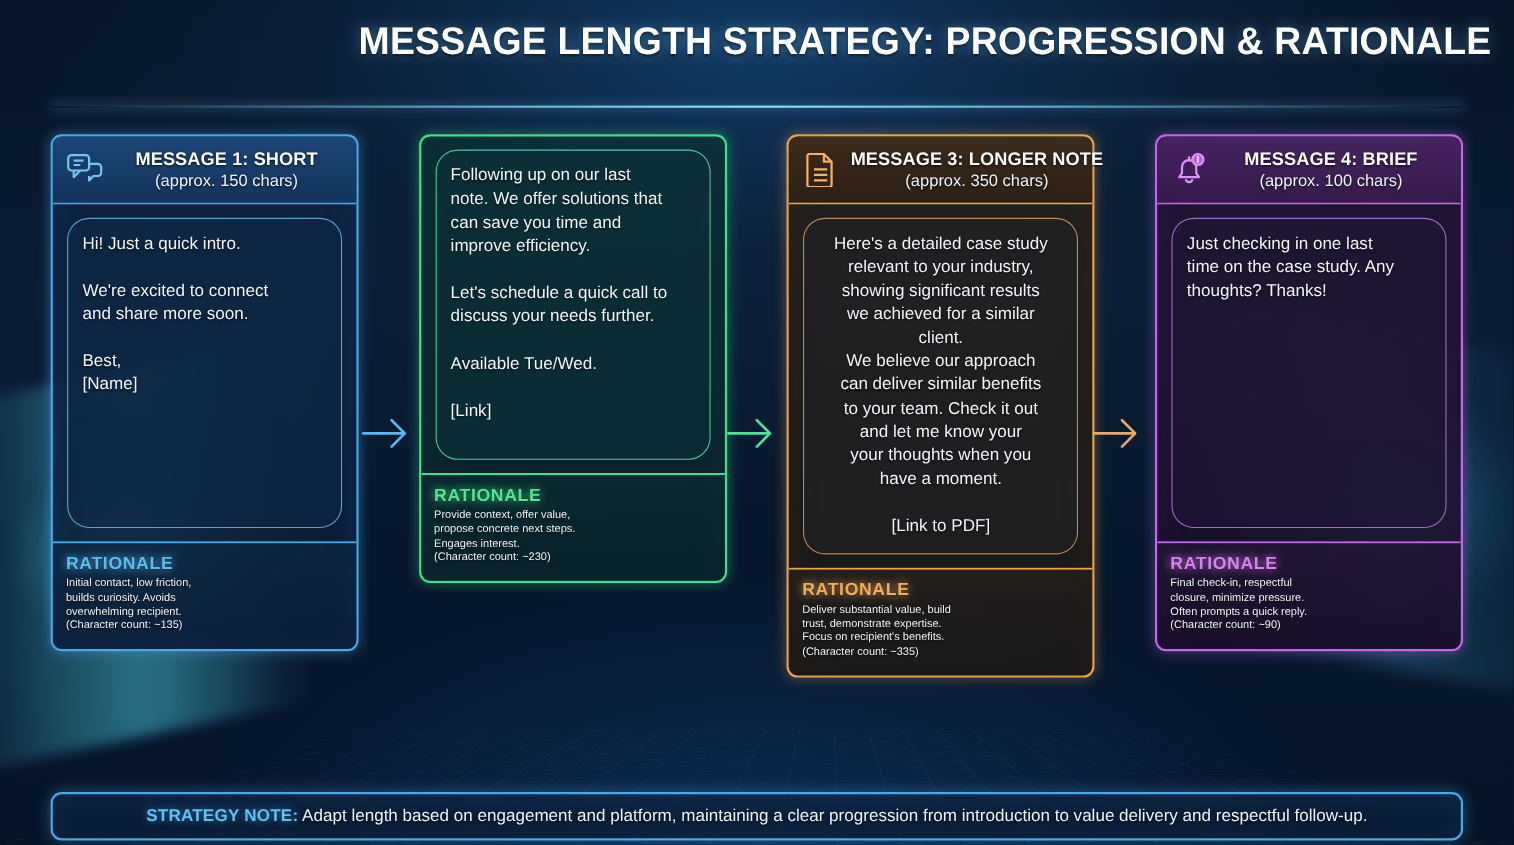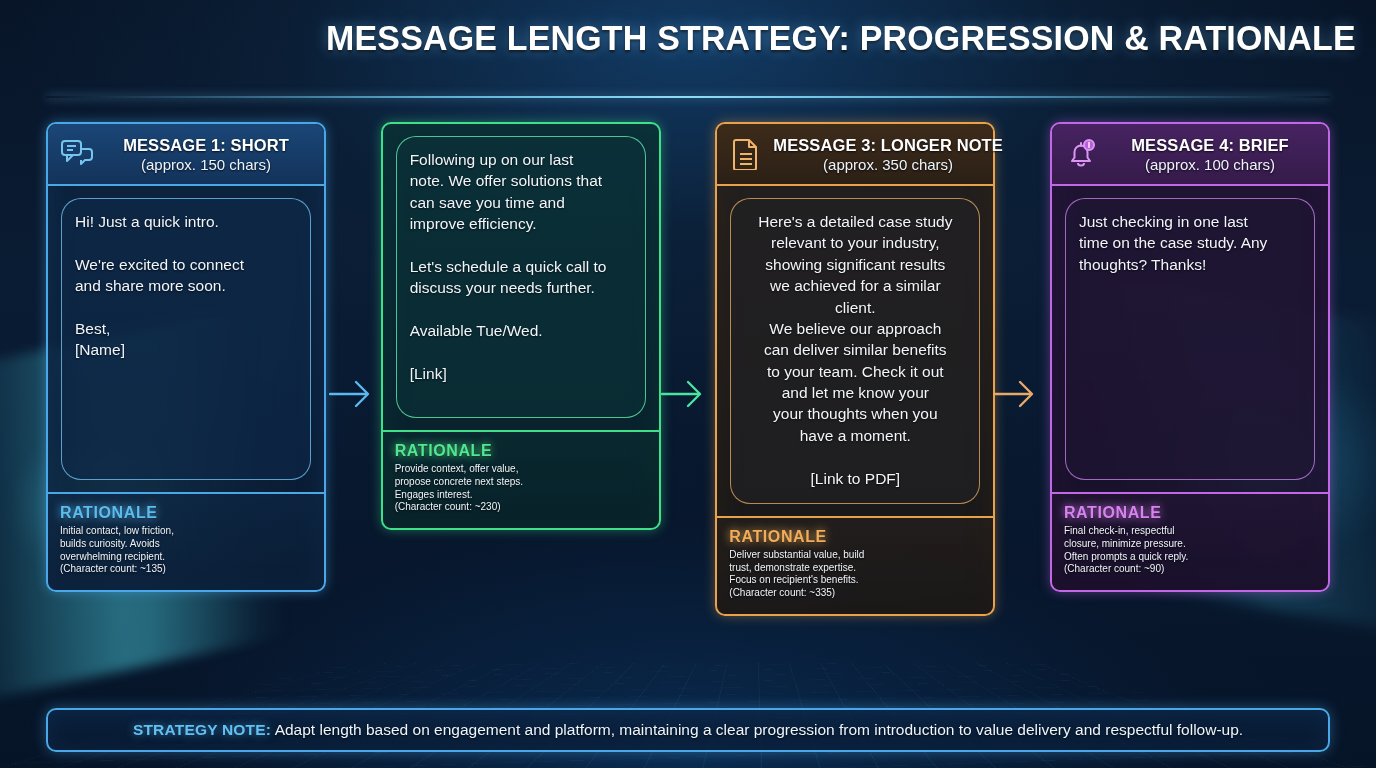--- a/index.html
+++ b/index.html
@@ -149,21 +149,21 @@
 
   
   .arrow { position: absolute; top: 372px; width: 48px; height: 44px; }
   .arrow svg { display: block; }
   .a1 { left: 329px; }
   .a2 { left: 661px; }
   .a3 { left: 993px; }
 
   
   .note {
-    position: absolute; left: 46px; right: 46px; bottom: 16px; height: 44px;
+    position: absolute; left: 46px; right: 46px; bottom: 4px; height: 44px;
     border: 2px solid #4aa8e8; border-radius: 10px;
     background: linear-gradient(180deg, rgba(12,36,66,0.72), rgba(9,26,50,0.78));
     box-shadow: 0 0 14px rgba(74,168,232,0.40), inset 0 0 22px rgba(20,70,120,0.28);
     display: flex; align-items: center; justify-content: center;
     padding: 0 16px;
   }
   .note-inner { font-size: 15.5px; color: #eef5fc; text-shadow: 0 1px 2px rgba(0,0,0,0.7); white-space: nowrap; }
   .note-label { color: #62c0f2; font-weight: 700; letter-spacing: 0.2px; text-shadow: 0 0 8px rgba(90,190,245,0.6); }
 </style>
 </head>

